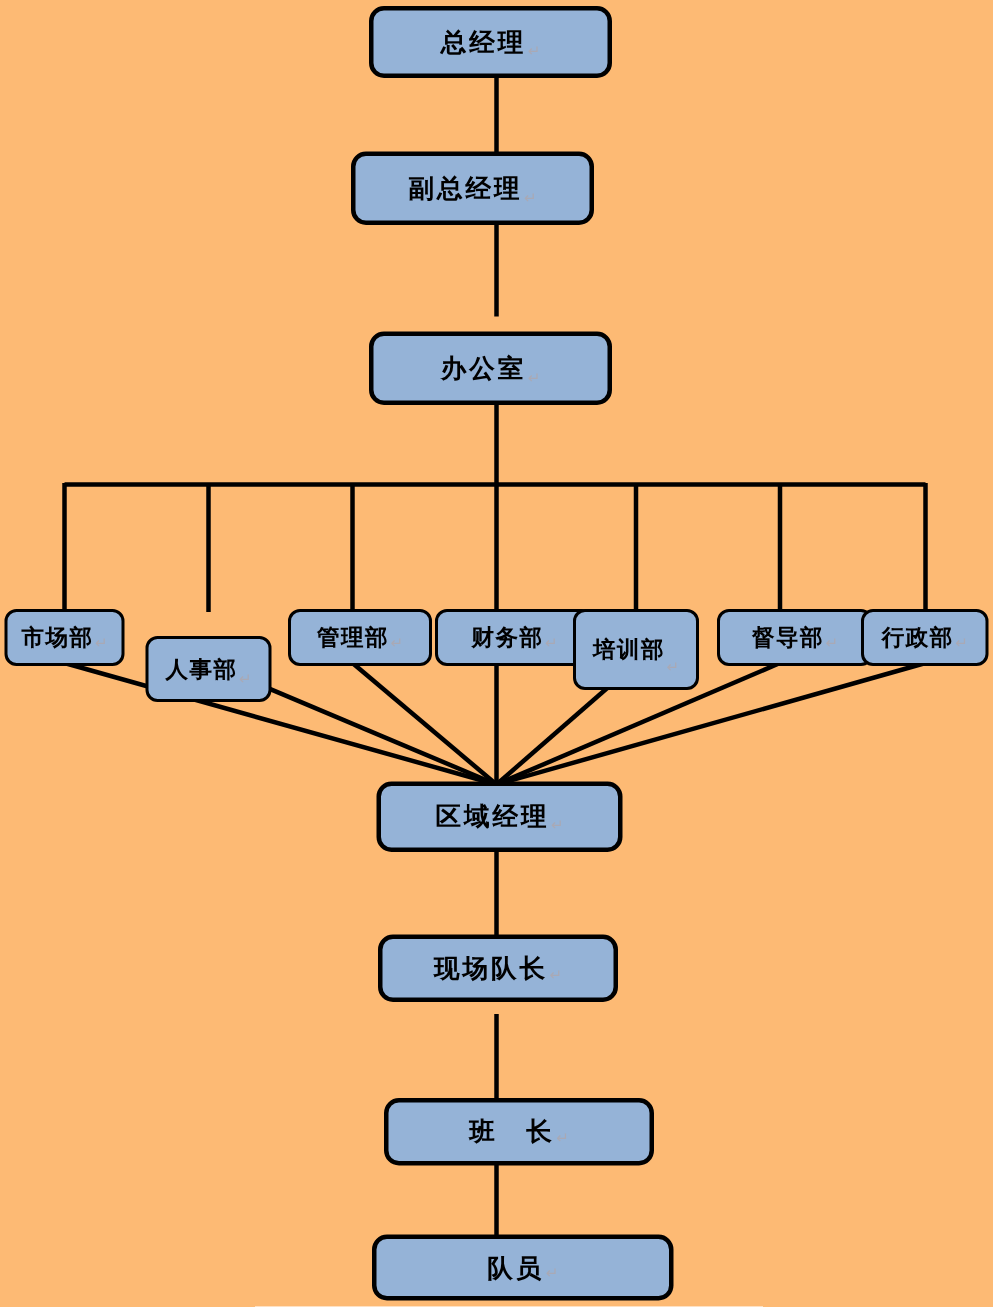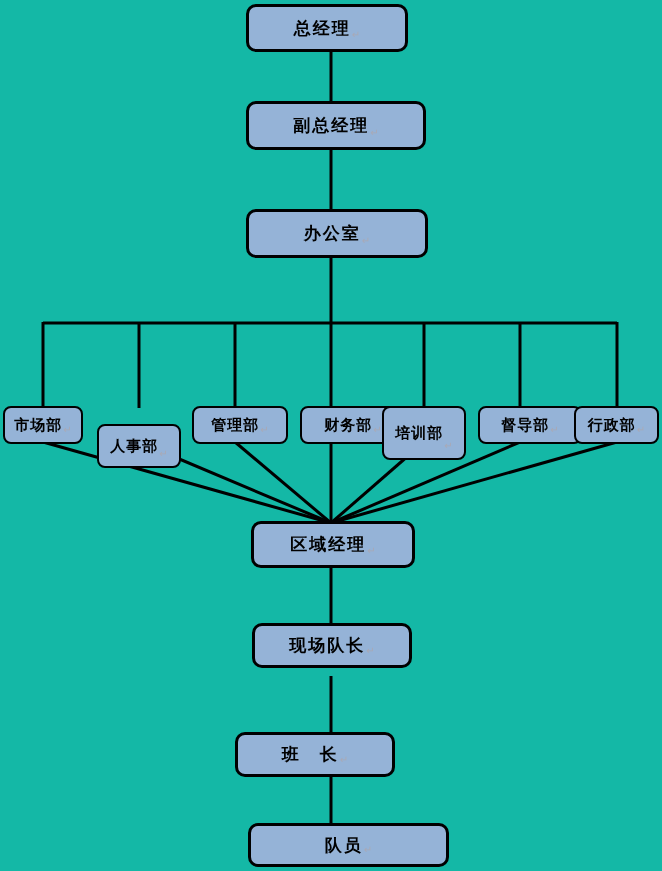--- a/index.html
+++ b/index.html
@@ -4,21 +4,21 @@
 <style>
   html, body {
     margin: 0;
     padding: 0;
     background: #ffffff;
   }
   .canvas {
     position: relative;
     width: 662px;
     height: 871px;
-    background: #14b8a6;
+    background: #fdba74;
     overflow: hidden;
     font-family: Liberation Serif, serif;
   }
   .connectors {
     position: absolute;
     left: 0;
     top: 0;
     z-index: 0;
   }
   .node {
@@ -88,46 +88,46 @@
       <line x1="520" y1="442" x2="331" y2="523"></line>
       <line x1="617" y1="442" x2="331" y2="523"></line>
     </g>
   </svg>
 
   <div class="node node-lg" style="left:246px;top:4px;width:162px;height:48px">
     <span>总经理</span>
       <span class="pmark">↵</span>
   </div>
 
-  <div class="node node-lg" style="left:246px;top:101px;width:180px;height:49px">
+  <div class="node node-lg" style="left:234px;top:101px;width:162px;height:49px">
     <span>副总经理</span>
       <span class="pmark">↵</span>
   </div>
 
-  <div class="node node-lg" style="left:246px;top:209px;width:182px;height:49px">
+  <div class="node node-lg" style="left:246px;top:221px;width:162px;height:49px">
     <span>办公室</span>
       <span class="pmark">↵</span>
   </div>
 
   <div class="node node-sm" style="left:3px;top:406px;width:80px;height:38px">
     <span>市场部</span>
       <span class="pmark">↵</span>
   </div>
 
   <div class="node node-sm" style="left:97px;top:424px;width:84px;height:44px">
     <span>人事部</span>
       <span class="pmark">↵</span>
   </div>
 
   <div class="node node-sm" style="left:192px;top:406px;width:96px;height:38px">
     <span>管理部</span>
       <span class="pmark">↵</span>
   </div>
 
-  <div class="node node-sm" style="left:300px;top:406px;width:106px;height:38px">
+  <div class="node node-sm" style="left:290px;top:406px;width:106px;height:38px">
     <span>财务部</span>
       <span class="pmark">↵</span>
   </div>
 
   <div class="node node-sm" style="left:382px;top:406px;width:84px;height:54px">
     <span>培训部</span>
       <span class="pmark">↵</span>
   </div>
 
   <div class="node node-sm" style="left:478px;top:406px;width:104px;height:38px">
@@ -143,21 +143,21 @@
   <div class="node node-lg" style="left:251px;top:521px;width:164px;height:47px">
     <span>区域经理</span>
       <span class="pmark">↵</span>
   </div>
 
   <div class="node node-lg" style="left:252px;top:623px;width:160px;height:45px">
     <span>现场队长</span>
       <span class="pmark">↵</span>
   </div>
 
-  <div class="node node-lg" style="left:235px;top:732px;width:160px;height:45px">
+  <div class="node node-lg" style="left:256px;top:732px;width:180px;height:45px">
     <span>班　长</span>
       <span class="pmark">↵</span>
   </div>
 
   <div class="node node-lg" style="left:248px;top:823px;width:201px;height:44px">
     <span>队员</span>
       <span class="pmark">↵</span>
   </div>
 
 </div>

